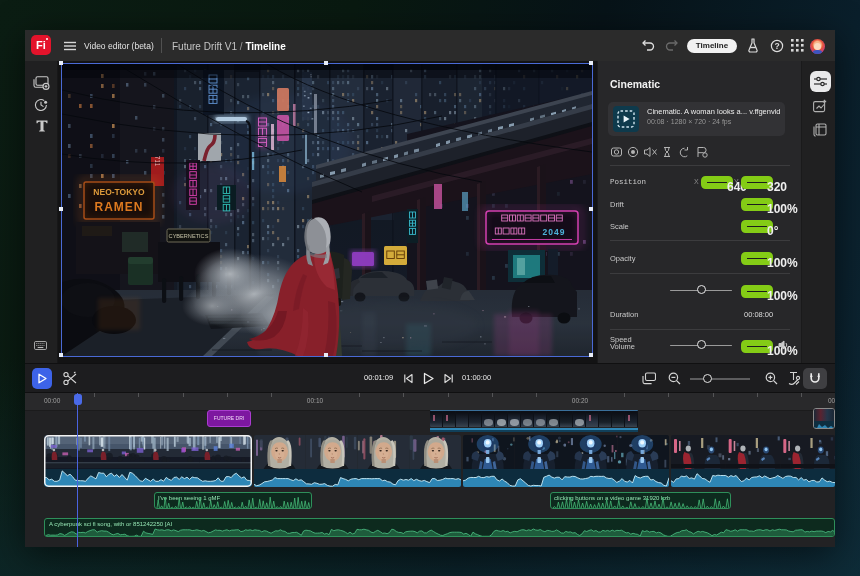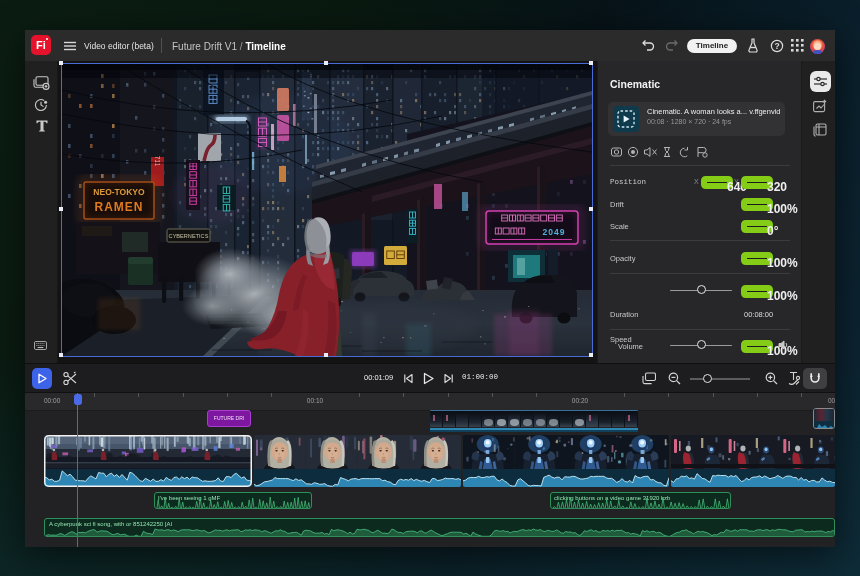--- a/index.html
+++ b/index.html
@@ -1133,21 +1133,21 @@
     <div class="abs lbl" style="left:12px;top:193px;">Opacity</div>
     <div class="vbox" style="left:143px;top:190.5px;width:30px;">100%</div>
     <div class="divline" style="top:212px;"></div>
     <div class="abs lbl" style="left:12px;top:238px;margin-top:36px;">Speed</div>
     <div class="abs" style="left:72px;top:228.5px;width:62px;height:1.6px;background:#9a9a9a;border-radius:1px;"></div>
     <div class="abs" style="left:99px;top:223.5px;width:9px;height:9px;border:1.6px solid #e8e8e8;border-radius:50%;background:#272729;"></div>
     <div class="vbox" style="left:143px;top:223.5px;width:30px;">100%</div>
     <div class="abs lbl" style="left:12px;top:249px;">Duration</div>
     <div class="abs" style="left:146px;top:249px;font-size:7.5px;color:#dcdcdc;">00:08:00</div>
     <div class="divline" style="top:268px;"></div>
-    <div class="abs lbl" style="left:20px;top:281px;">Volume</div>
+    <div class="abs lbl" style="left:12px;top:281px;">Volume</div>
     <div class="abs" style="left:72px;top:283.5px;width:62px;height:1.6px;background:#9a9a9a;border-radius:1px;"></div>
     <div class="abs" style="left:99px;top:278.5px;width:9px;height:9px;border:1.6px solid #e8e8e8;border-radius:50%;background:#272729;"></div>
     <div class="vbox" style="left:143px;top:278.5px;width:30px;">100%</div>
     <svg class="abs" style="left:180px;top:279px" width="11" height="10" viewBox="0 0 11 10" fill="none" stroke="#c8c8c8" stroke-width="1">
       <path d="M1 3.5 h2 L6 1 v8 L3 6.5 H1 Z" fill="#c8c8c8"></path>
       <path d="M8 3 q1.6 2 0 4"></path>
     </svg>
   </div>
 <div id="rstrip">
     <div class="abs" style="left:8px;top:10px;width:21px;height:21px;background:#e9e9ea;border-radius:6px;"></div>
@@ -1183,21 +1183,21 @@
       <path d="M9 1.5 L3.5 5.5 L9 9.5 Z" stroke-linejoin="round"></path>
       <line x1="1.8" y1="1.5" x2="1.8" y2="9.5"></line>
     </svg>
     <svg class="abs" style="left:398px;top:8px" width="11" height="13" viewBox="0 0 11 13" fill="none" stroke="#e8e8e8" stroke-width="1.3" stroke-linejoin="round">
       <path d="M1.5 1.5 L10 6.5 L1.5 11.5 Z"></path>
     </svg>
     <svg class="abs" style="left:418px;top:9px" width="11" height="11" viewBox="0 0 11 11" fill="none" stroke="#d8d8d8" stroke-width="1.2">
       <path d="M2 1.5 L7.5 5.5 L2 9.5 Z" stroke-linejoin="round"></path>
       <line x1="9.2" y1="1.5" x2="9.2" y2="9.5"></line>
     </svg>
-    <div class="abs" style="left:437px;top:9px;font-size:7.5px;color:#e8e8e8;font-family:Liberation Mono, monospace;">01:00:00</div>
+    <div class="abs" style="left:437px;top:9px;font-size:7.5px;color:#e8e8e8;">01:00:00</div>
     <svg class="abs" style="left:617px;top:8px" width="14" height="13" viewBox="0 0 14 13" fill="none" stroke="#d4d4d4" stroke-width="1.1">
       <rect x="3.5" y="1" width="10" height="7.5" rx="1.5"></rect>
       <path d="M1 4 v6 a1.6 1.6 0 0 0 1.6 1.6 h7"></path>
     </svg>
     <svg class="abs" style="left:643px;top:8px" width="13" height="13" viewBox="0 0 13 13" fill="none" stroke="#d4d4d4" stroke-width="1.2">
       <circle cx="5.4" cy="5.4" r="4.2"></circle>
       <line x1="8.6" y1="8.6" x2="12" y2="12"></line>
       <line x1="3.4" y1="5.4" x2="7.4" y2="5.4"></line>
     </svg>
     <div class="abs" style="left:665px;top:14px;width:60px;height:1.5px;background:#5c5c5e;"></div>

